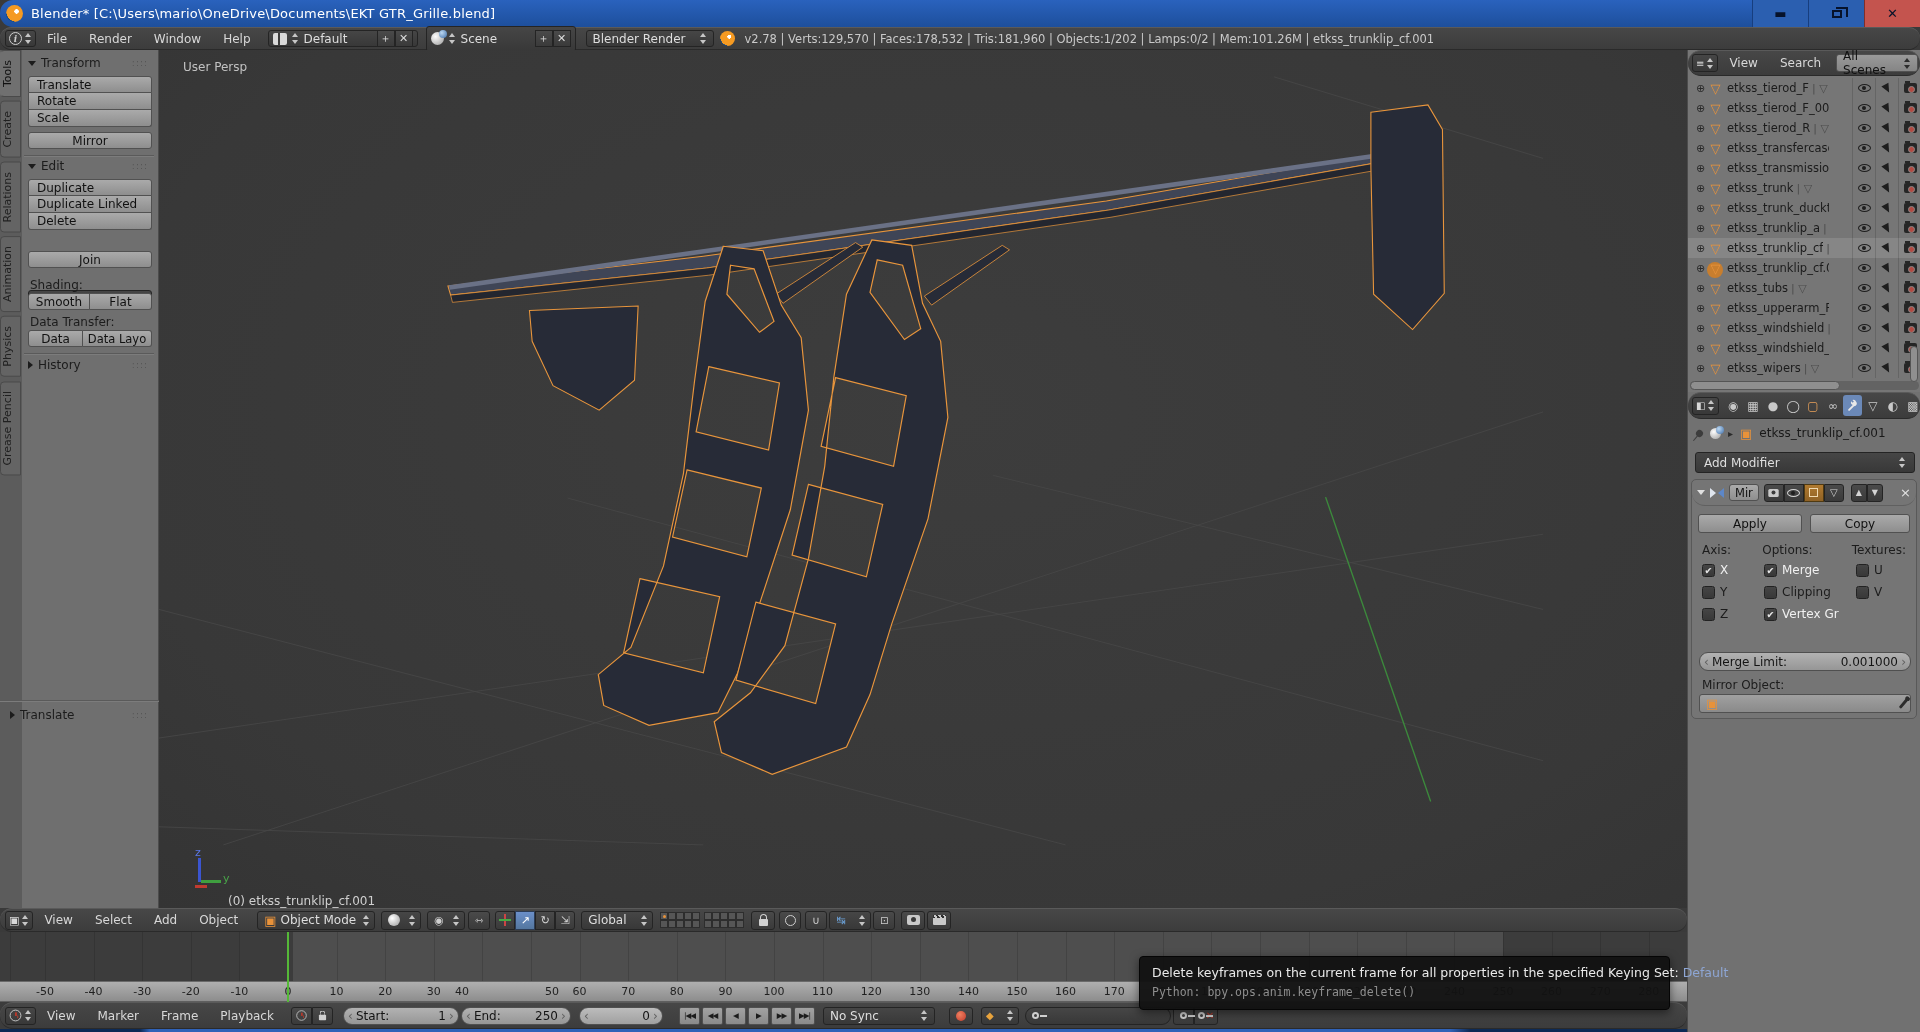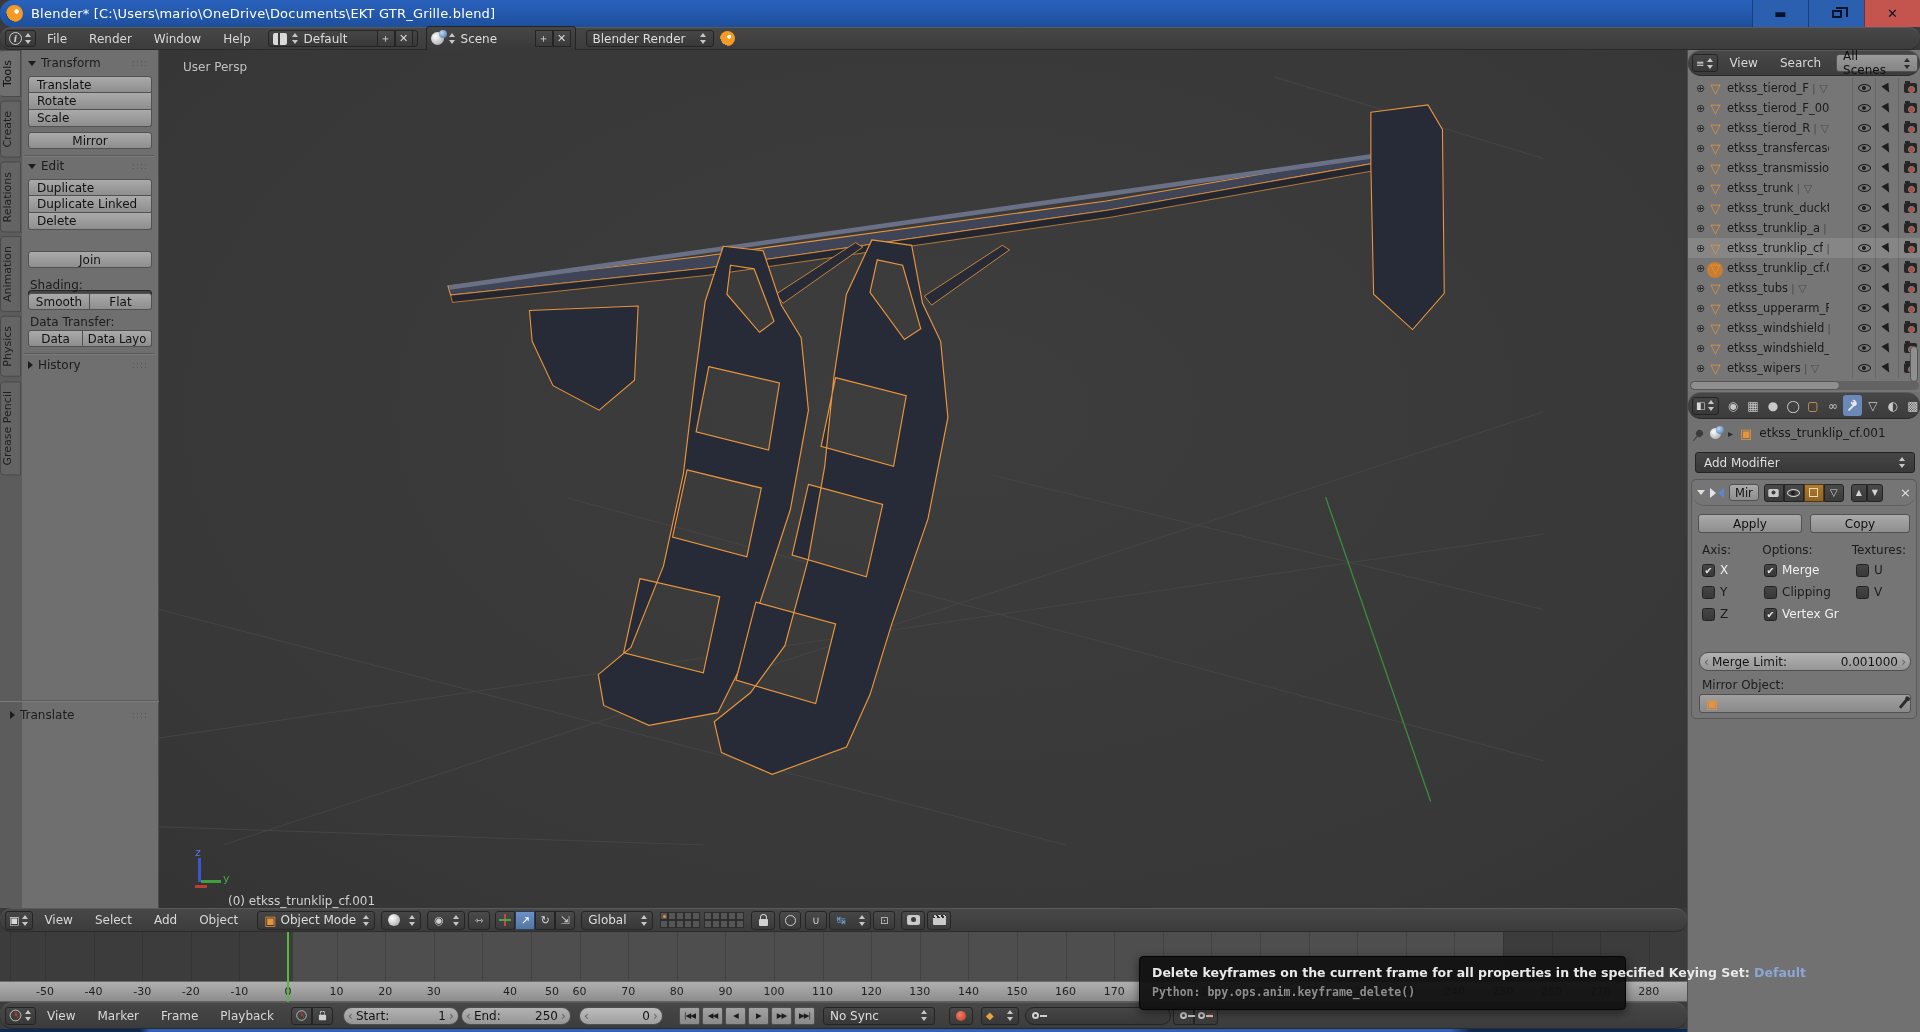--- a/index.html
+++ b/index.html
@@ -142,22 +142,22 @@
   #tl-header { position:absolute; left:0; top:70px; width:1687px; height:27px; }
   .pb-btn { width:21px; height:18px; font-size:7.5px; letter-spacing:-1px; border-radius:2px; color:#1c1c1c;
     background:linear-gradient(#a2a2a2,#8a8a8a); border:1px solid #4f4f4f; display:flex; align-items:center; justify-content:center; }
   .i-clock { width:13px; height:13px; border:1.5px solid #cfcfcf; border-radius:50%; position:relative; }
   .i-clock::after { content:""; position:absolute; left:5px; top:2px; width:1.5px; height:4px; background:#c0392b; box-shadow:2px 3px 0 -0.5px #c0392b; }
   .i-key { width:7px; height:7px; border:2px solid #cfcfcf; border-radius:50%; position:relative; }
   .i-key::after { content:""; position:absolute; left:6px; top:1px; width:7px; height:2px; background:#cfcfcf; }
   .redx { color:#c0392b; font-weight:bold; font-size:10px; margin-left:1px; }
 
   
-  #tooltip { left:1139px; top:956px; width:487px; height:54px; background:rgba(18,18,18,.96); border:1px solid #050505;
-    border-radius:4px; box-shadow:0 3px 10px rgba(0,0,0,.5); z-index:50; padding:8px 12px;font-weight:bold; }
+  #tooltip { left:1139px; top:956px; width:531px; height:54px; background:rgba(18,18,18,.96); border:1px solid #050505;
+    border-radius:4px; box-shadow:0 3px 10px rgba(0,0,0,.5); z-index:50; padding:8px 12px; }
   #tooltip .t1 { color:#e9e9e9; font-size:12.5px; white-space:nowrap; }
   #tooltip .t1 .accent { color:#8ea6d4; }
   #tooltip .t2 { color:#8e8e8e; font-size:11.5px; font-family:"DejaVu Sans Mono","Liberation Mono",monospace; margin-top:5px; }
 
   
   #taskbar { left:0; top:1029px; width:1687px; height:3px; background:linear-gradient(90deg,#0d2a55 0 140px,#2f62b8 150px 1450px,#0d2a55 1470px); }
 </style>
 </head>
 <body>
 
@@ -200,20 +200,21 @@
     <span style="margin-left:auto" class="row">
       <span class="sq-btn plusx">＋</span>
       <span class="sq-btn plusx">✕</span>
     </span>
   </div>
   <div class="field-dark ibtn" style="width:128px;margin-left:10px;padding:0 6px;">
     <span>Blender Render</span>
     <span class="ud" style="margin-left:auto"></span>
   </div>
   <span class="i-blender" style="width:15px;height:15px;"></span>
+  <span class="stats">v2.78 | Verts:129,570 | Faces:178,532 | Tris:181,960 | Objects:1/202 | Lamps:0/2 | Mem:101.26M | etkss_trunklip_cf.001</span>
 </div>
 
 <div class="abs" id="viewport">
   <svg width="1528" height="858" viewBox="159 50 1687 908" style="position:absolute;left:0;top:0;">
 
     <g stroke="#464646" stroke-width="1">
       <line x1="230" y1="908" x2="1687" y2="430"></line>
       <line x1="159" y1="790" x2="1687" y2="565"></line>
       <line x1="159" y1="888" x2="760" y2="908"></line>
       <line x1="159" y1="648" x2="1160" y2="908"></line>
@@ -813,21 +814,21 @@
   <div id="tl-ruler">
       <span class="tick-label" style="left: 45px;">-50</span>
       <span class="tick-label" style="left: 93.6px;">-40</span>
       <span class="tick-label" style="left: 142.2px;">-30</span>
       <span class="tick-label" style="left: 190.8px;">-20</span>
       <span class="tick-label" style="left: 239.4px;">-10</span>
       <span class="tick-label" style="left: 288px;">0</span>
       <span class="tick-label" style="left: 336.6px;">10</span>
       <span class="tick-label" style="left: 385.2px;">20</span>
       <span class="tick-label" style="left: 433.8px;">30</span>
-      <span class="tick-label" style="left: 510px;">40</span>
+      <span class="tick-label" style="left: 462px;">40</span>
       <span class="tick-label" style="left: 552px;">50</span>
       <span class="tick-label" style="left: 579.6px;">60</span>
       <span class="tick-label" style="left: 628.2px;">70</span>
       <span class="tick-label" style="left: 676.8px;">80</span>
       <span class="tick-label" style="left: 725.4px;">90</span>
       <span class="tick-label" style="left: 774px;">100</span>
       <span class="tick-label" style="left: 822.6px;">110</span>
       <span class="tick-label" style="left: 871.2px;">120</span>
       <span class="tick-label" style="left: 919.8px;">130</span>
       <span class="tick-label" style="left: 968.4px;">140</span>

